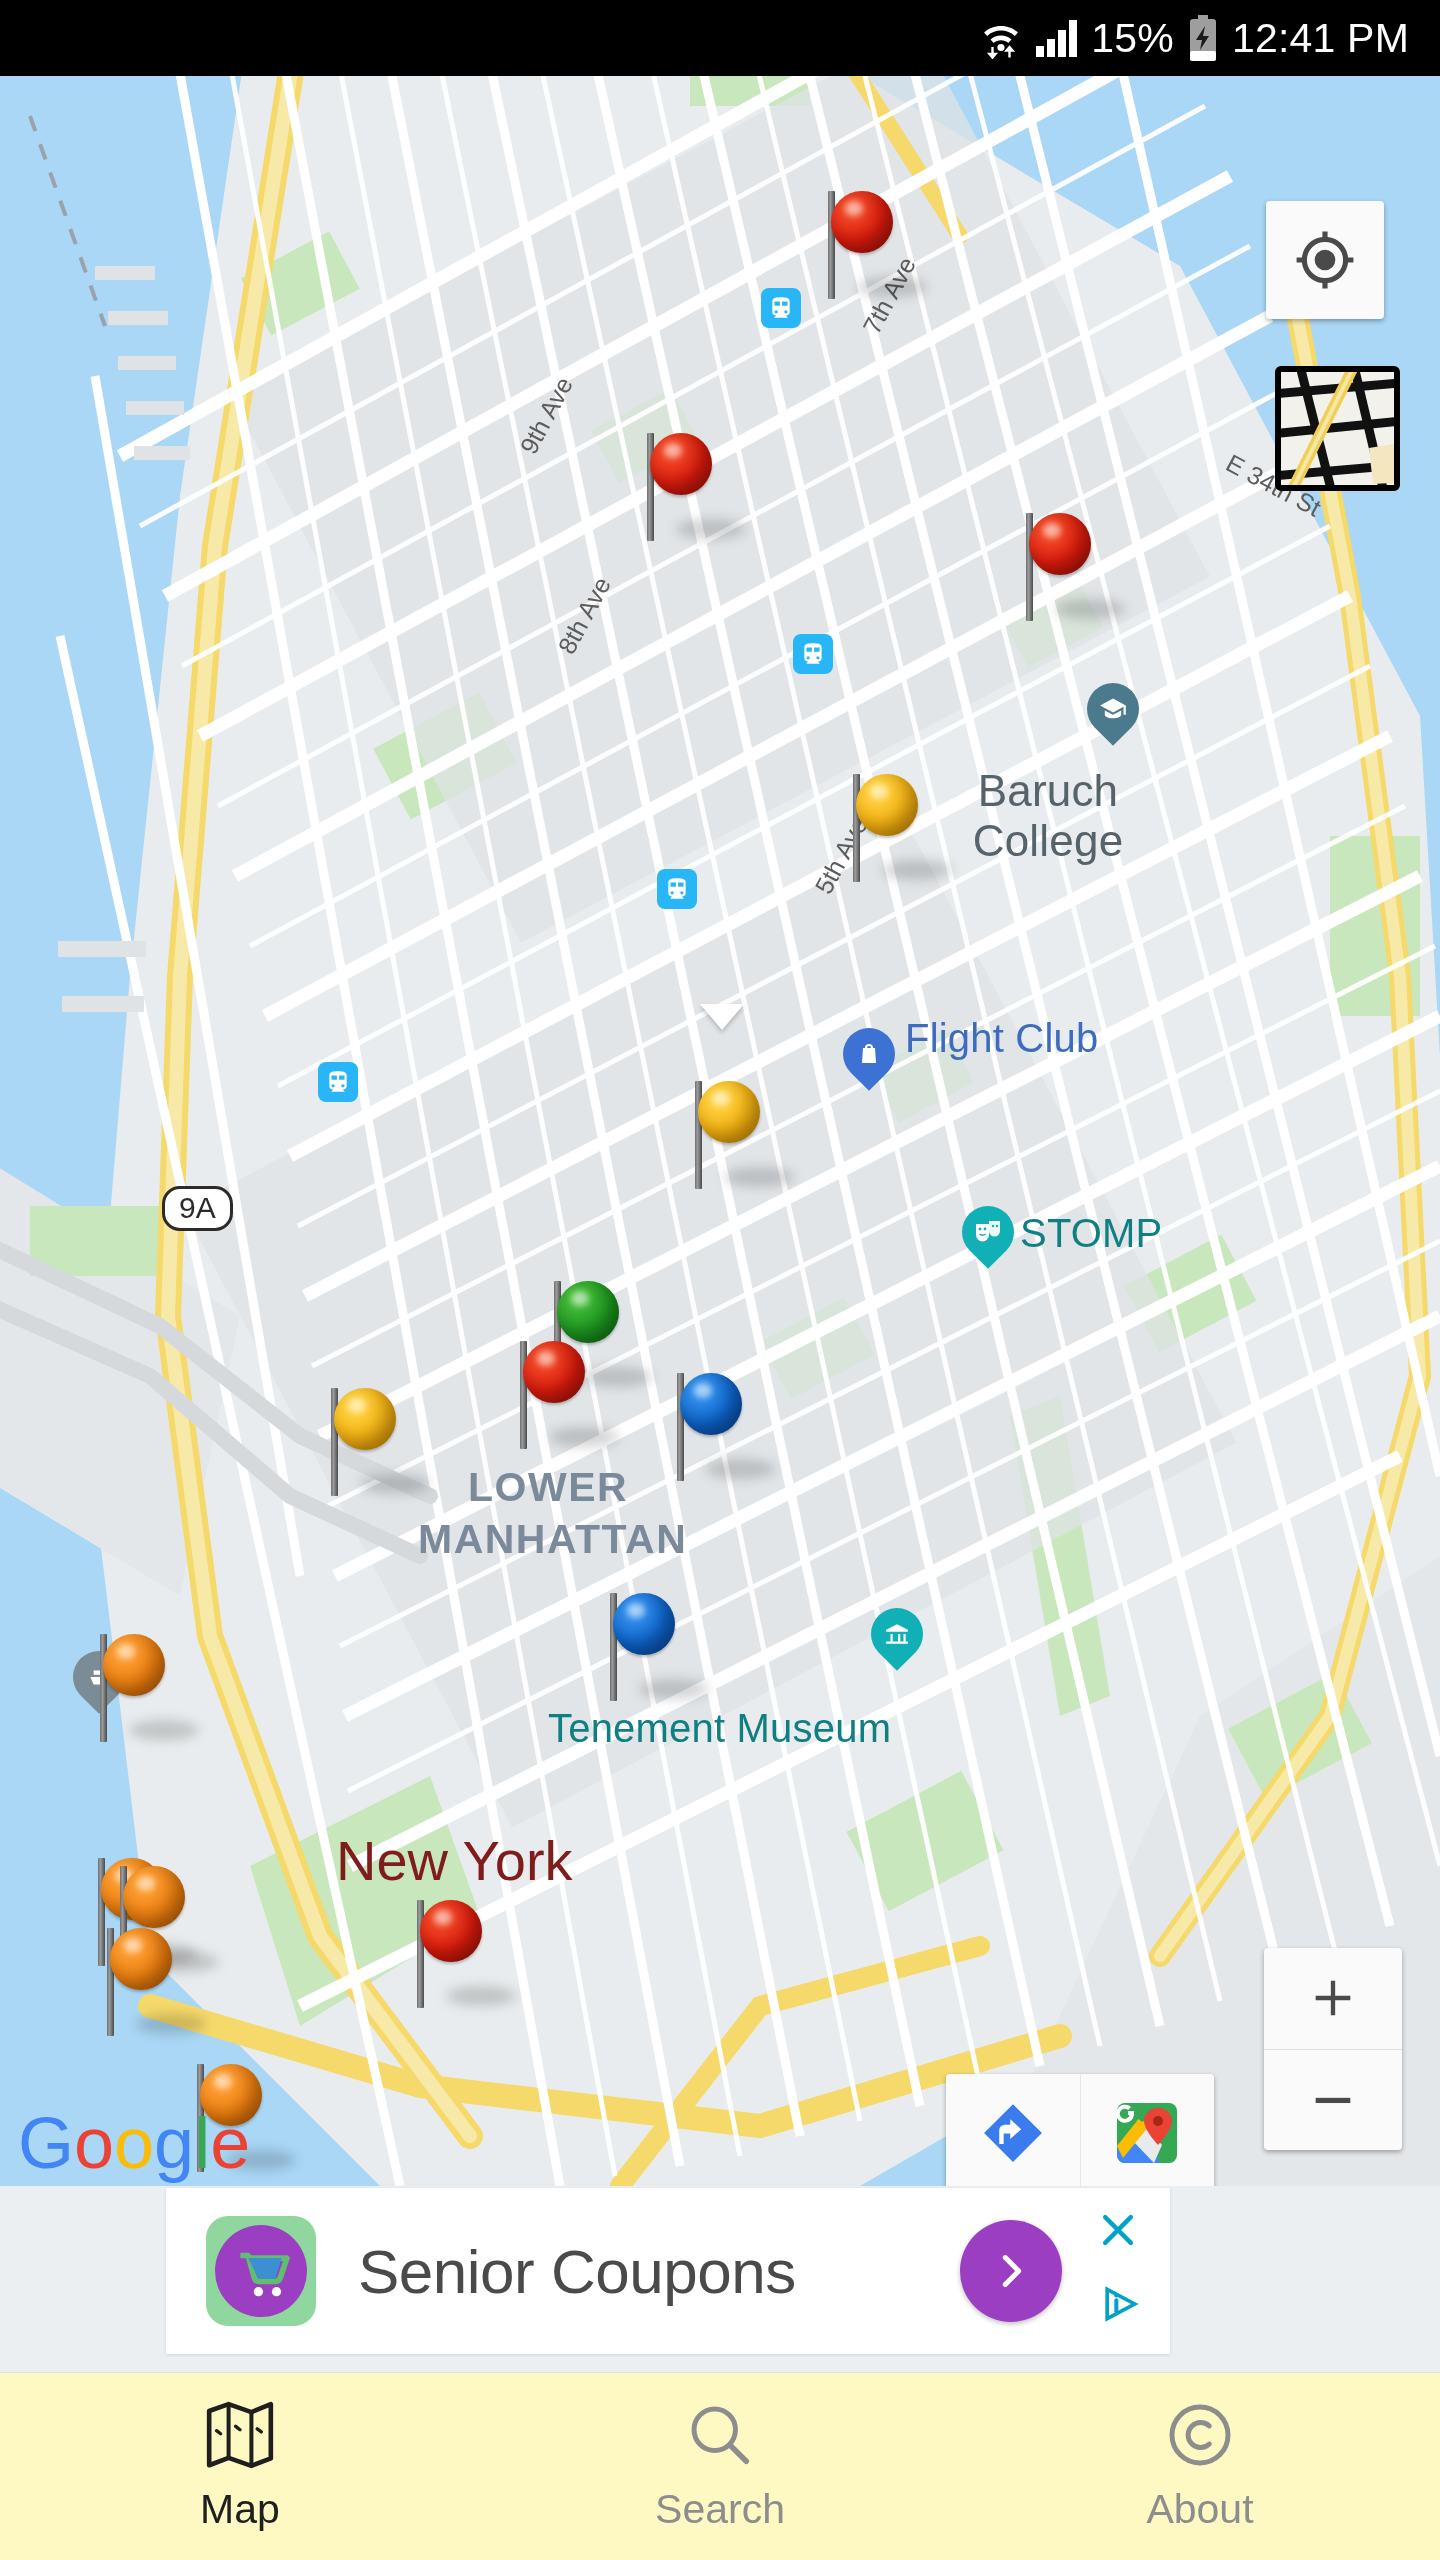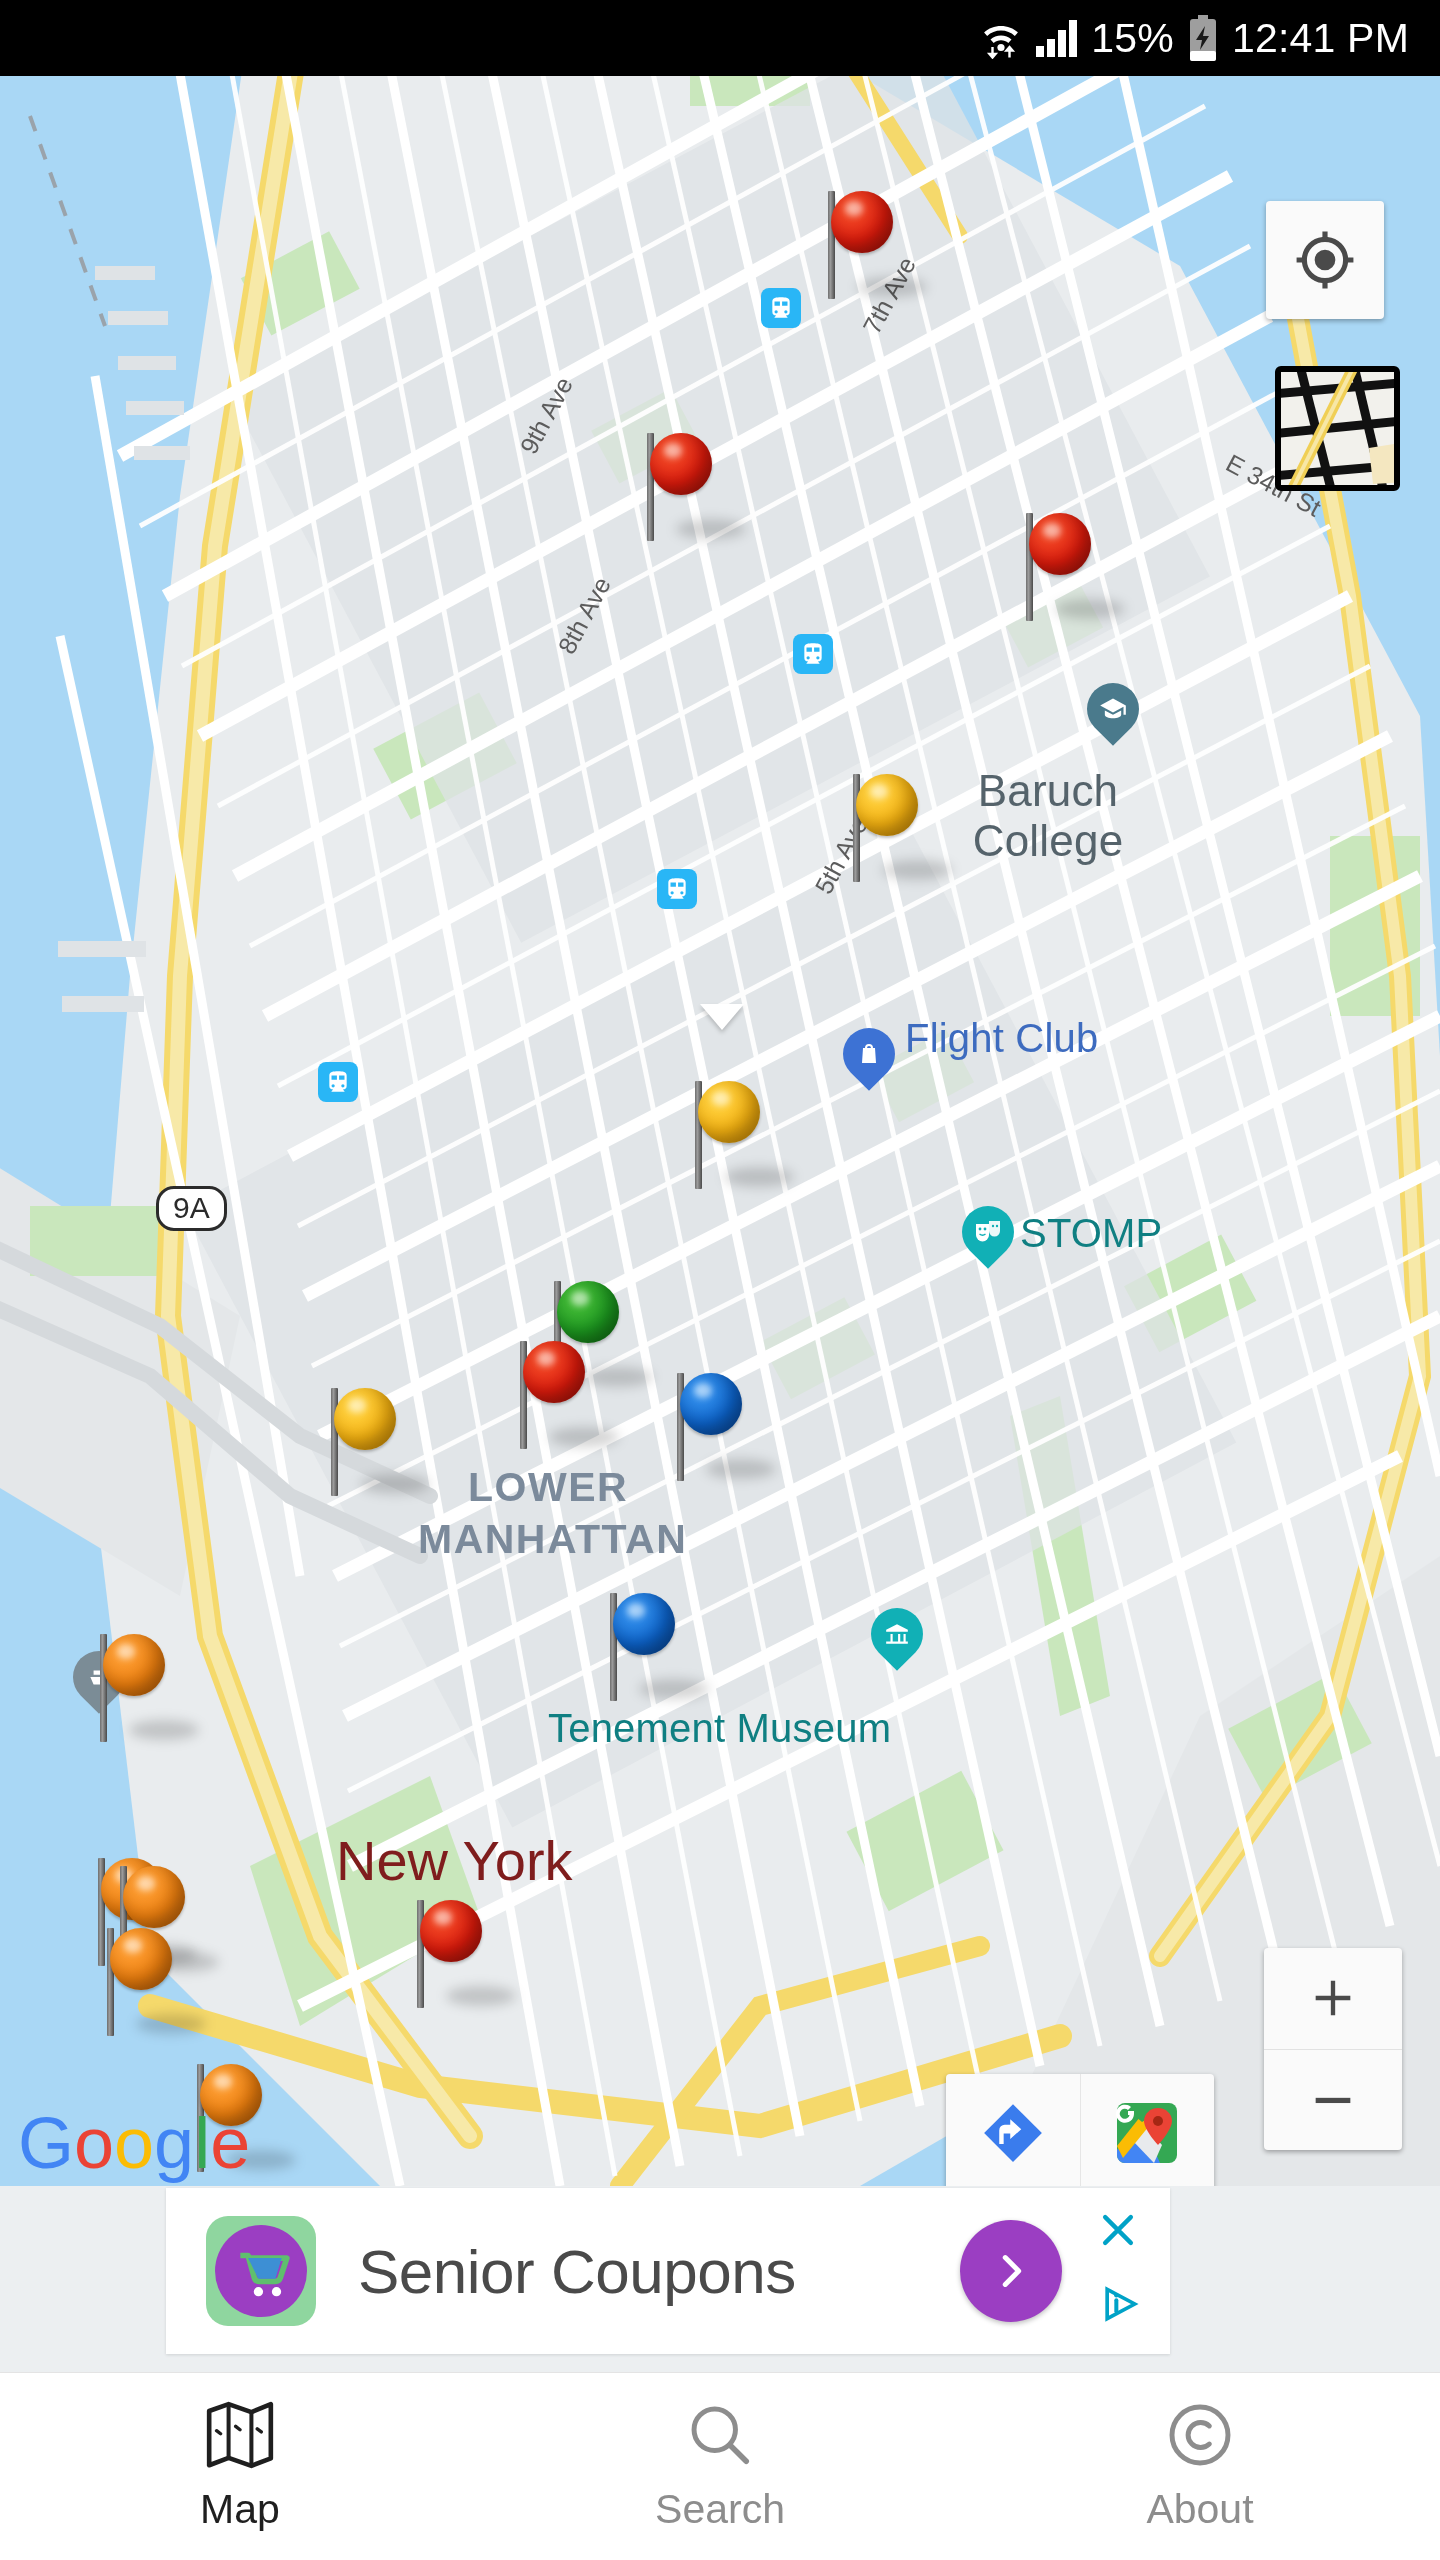--- a/index.html
+++ b/index.html
@@ -140,21 +140,21 @@
     width:102px; height:102px; border-radius:50%; background:#9b3ec2;
     display:flex; align-items:center; justify-content:center;
     box-shadow:0 2px 5px rgba(0,0,0,.25);
   }
   #ad-close{ position:absolute; right:30px; top:20px; }
   #ad-choices{ position:absolute; right:28px; top:94px; }
 
   
   #bottom-nav{
     position:absolute; left:0; top:2372px; width:1440px; height:188px;
-    background:#ffffff; display:flex; align-items:center;
+    background:#fef9c3; display:flex; align-items:center;
     border-top:1px solid #e4e4e4;
   }
   #bottom-nav .nav-item{
     flex:1; display:flex; flex-direction:column; align-items:center; gap:16px;
   }
   #bottom-nav .nav-label{ font-size:41px; }
   #bottom-nav .nav-item.active .nav-label{ color:#1f1f1f; }
   #bottom-nav .nav-item.inactive .nav-label{ color:#8d8d8d; }
 </style>
 </head>
@@ -314,21 +314,21 @@
       <path d="M30,40 L105,250" stroke="#9aa3ab" stroke-width="4" stroke-dasharray="16 14" fill="none"></path>
     </g>
   </svg>
 
   <div class="map-label lbl-street" style="left:505px; top:325px; transform:rotate(-62deg);">9th Ave</div>
   <div class="map-label lbl-street" style="left:543px; top:525px; transform:rotate(-62deg);">8th Ave</div>
   <div class="map-label lbl-street" style="left:848px; top:205px; transform:rotate(-62deg);">7th Ave</div>
   <div class="map-label lbl-street" style="left:800px; top:765px; transform:rotate(-62deg);">5th Ave</div>
   <div class="map-label lbl-street" style="left:1222px; top:395px; transform:rotate(28deg);">E 34th St</div>
 
-  <div class="shield" style="left:156px; top:1110px;text-align:center;">9A</div>
+  <div class="shield" style="left:162px; top:1110px;text-align:center;">9A</div>
 
   <div class="subway" style="left:761px; top:212px;">
     <svg width="26" height="26" viewBox="0 0 24 24">
         <path d="M12 2C7.6 2 4 2.5 4 6v9.5A3.5 3.5 0 0 0 7.5 19L6 20.5v.5h12v-.5L16.5 19a3.5 3.5 0 0 0 3.5-3.5V6c0-3.5-3.6-4-8-4zm-4.5 15A1.5 1.5 0 1 1 9 15.5 1.5 1.5 0 0 1 7.5 17zm3.5-7H6V6h5zm2 0V6h5v4zm3.5 7a1.5 1.5 0 1 1 1.5-1.5 1.5 1.5 0 0 1-1.5 1.5z" fill="#fff"></path>
       </svg>
   </div>
   <div class="subway" style="left:793px; top:558px;">
     <svg width="26" height="26" viewBox="0 0 24 24">
         <path d="M12 2C7.6 2 4 2.5 4 6v9.5A3.5 3.5 0 0 0 7.5 19L6 20.5v.5h12v-.5L16.5 19a3.5 3.5 0 0 0 3.5-3.5V6c0-3.5-3.6-4-8-4zm-4.5 15A1.5 1.5 0 1 1 9 15.5 1.5 1.5 0 0 1 7.5 17zm3.5-7H6V6h5zm2 0V6h5v4zm3.5 7a1.5 1.5 0 1 1 1.5-1.5 1.5 1.5 0 0 1-1.5 1.5z" fill="#fff"></path>
       </svg>

